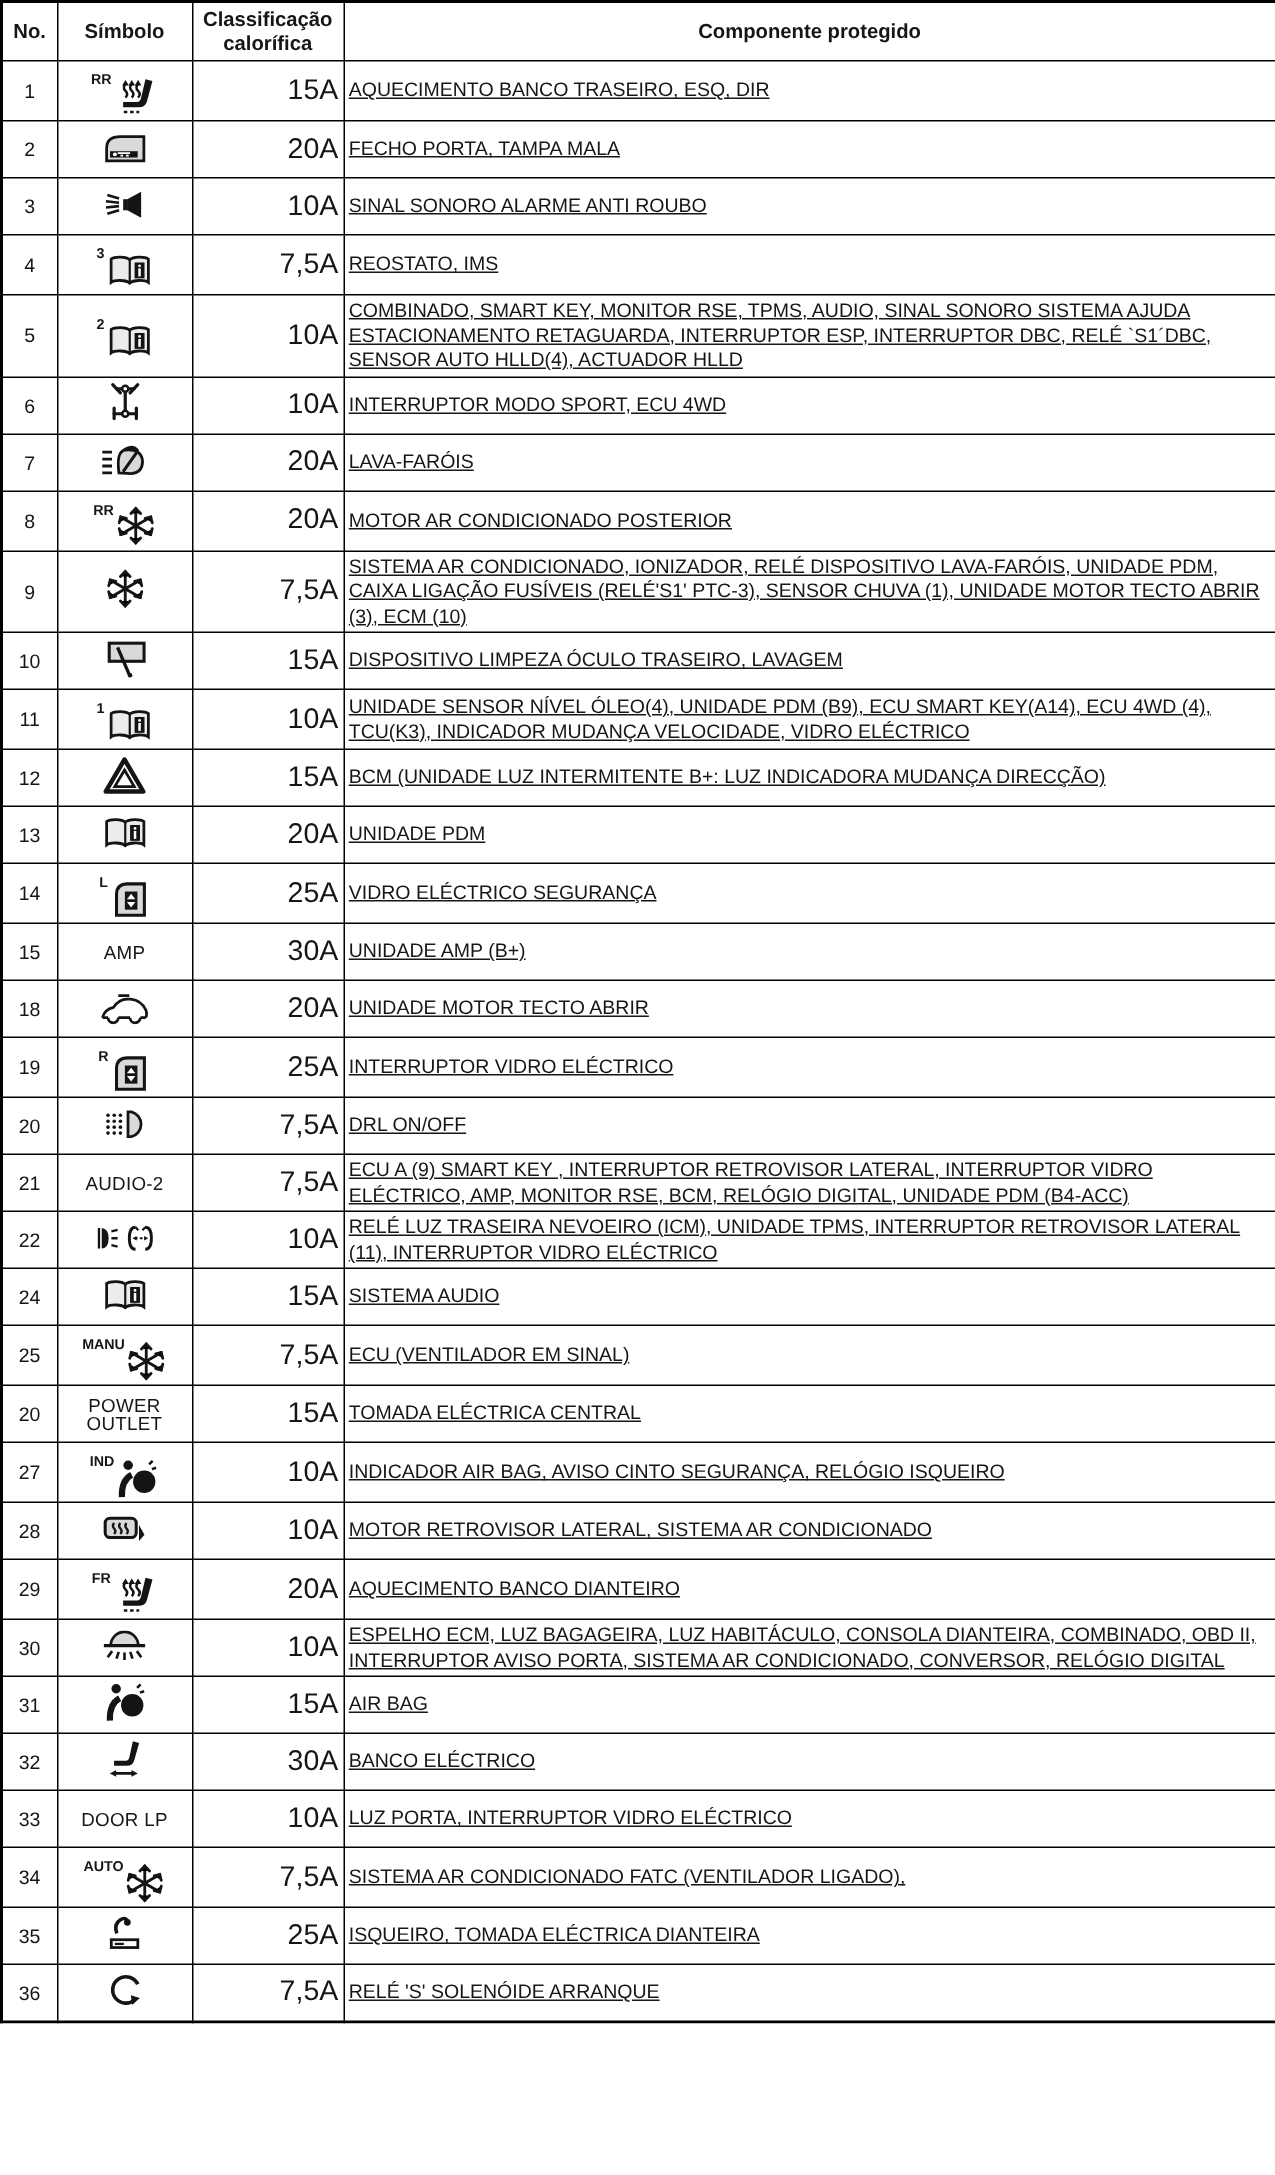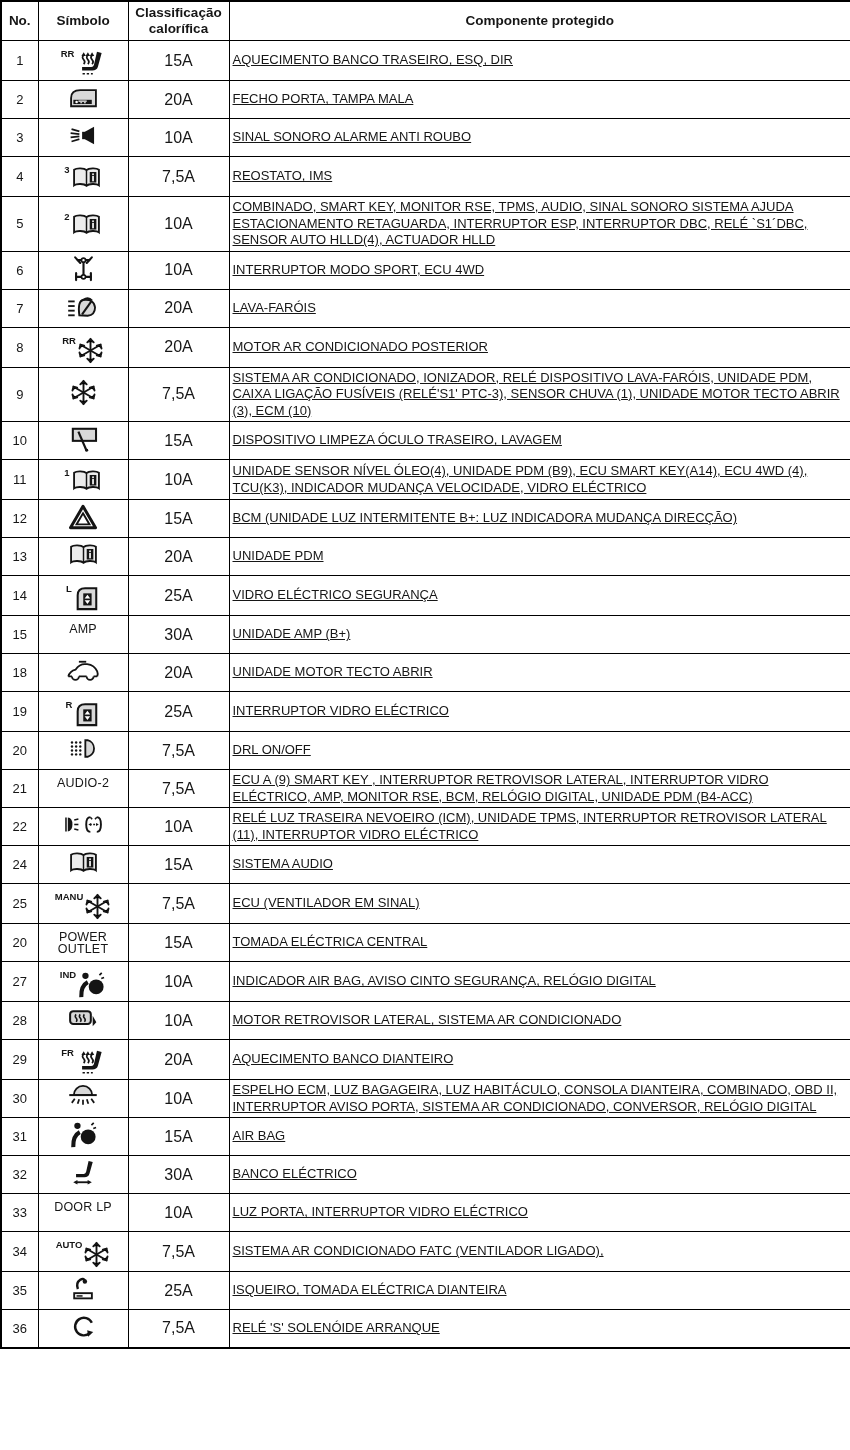--- a/index.html
+++ b/index.html
@@ -34,34 +34,34 @@
     line-height:1.15;
     padding:2px 4px;
   }
   tbody tr{height:38px;}
   td.no{
     text-align:center;
     font-size:13px;
   }
   td.sym{text-align:center;}
   td.rate{
-    text-align:center;
-    font-size:16px;
+    text-align:right;
+    font-size:19px;
   }
   td.comp{
     font-size:13px;
     line-height:16.5px;
     padding-left:6px;
     padding-right:4px;
     text-align:left;
     text-decoration:underline;
   }
   .sym-wrap{
     display:inline-flex;
-    align-items:flex-start;
+    align-items:center;
     justify-content:center;
     position:relative;
     min-height:28px;
   }
   .sym-sup{
     font-size:9.5px;
     font-weight:bold;
     align-self:flex-start;
     margin-right:1px;
     margin-top:-2px;
@@ -510,21 +510,21 @@
             <span>
               <svg width="29" height="27" viewBox="0 0 31 29">
       <circle cx="9" cy="5.2" r="3.4" fill="#141414"></circle>
       <path d="M4.5 28 Q4 16 11.5 12" fill="none" stroke="#141414" stroke-width="4.4"></path>
       <circle cx="20.5" cy="17" r="8" fill="#141414"></circle>
       <path d="M24 4.5 l2.5 -2.5 M26 8 l3 -1" stroke="#141414" stroke-width="1.8"></path>
     </svg>
             </span>
           </span></td>
         <td class="rate">10A</td>
-        <td class="comp">INDICADOR AIR BAG, AVISO CINTO SEGURANÇA, RELÓGIO DIGITAL</td>
+        <td class="comp">INDICADOR AIR BAG, AVISO CINTO SEGURANÇA, RELÓGIO ISQUEIRO</td>
       </tr>
       <tr>
         <td class="no">28</td>
         <td class="sym"><span class="sym-wrap">
             <span>
               <svg width="32" height="23" viewBox="0 0 34 25">
       <rect x="3" y="4.5" width="22.5" height="14" rx="3.5" fill="#d9d9d9" stroke="#141414" stroke-width="2.2"></rect>
       <g stroke="#141414" stroke-width="1.7" fill="none">
         <path d="M9.5 8 q-1.8 2 0 4 q1.8 2 0 4"></path>
         <path d="M14 8 q-1.8 2 0 4 q1.8 2 0 4"></path>

